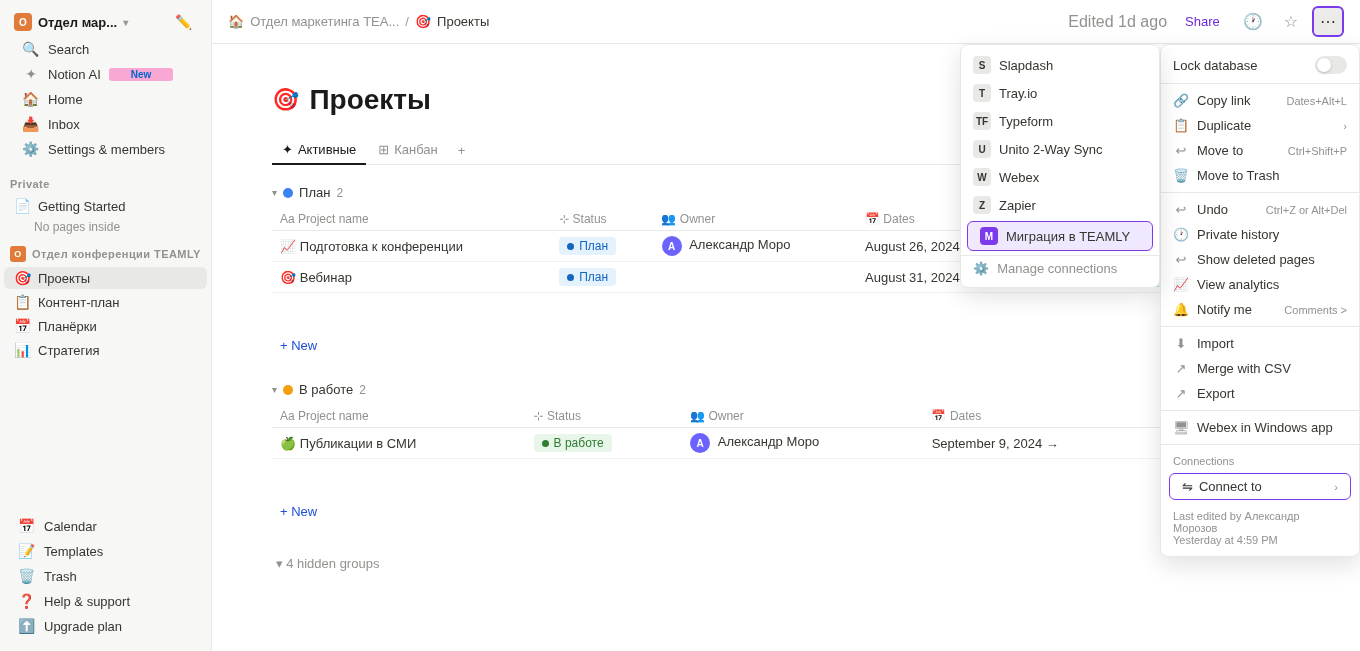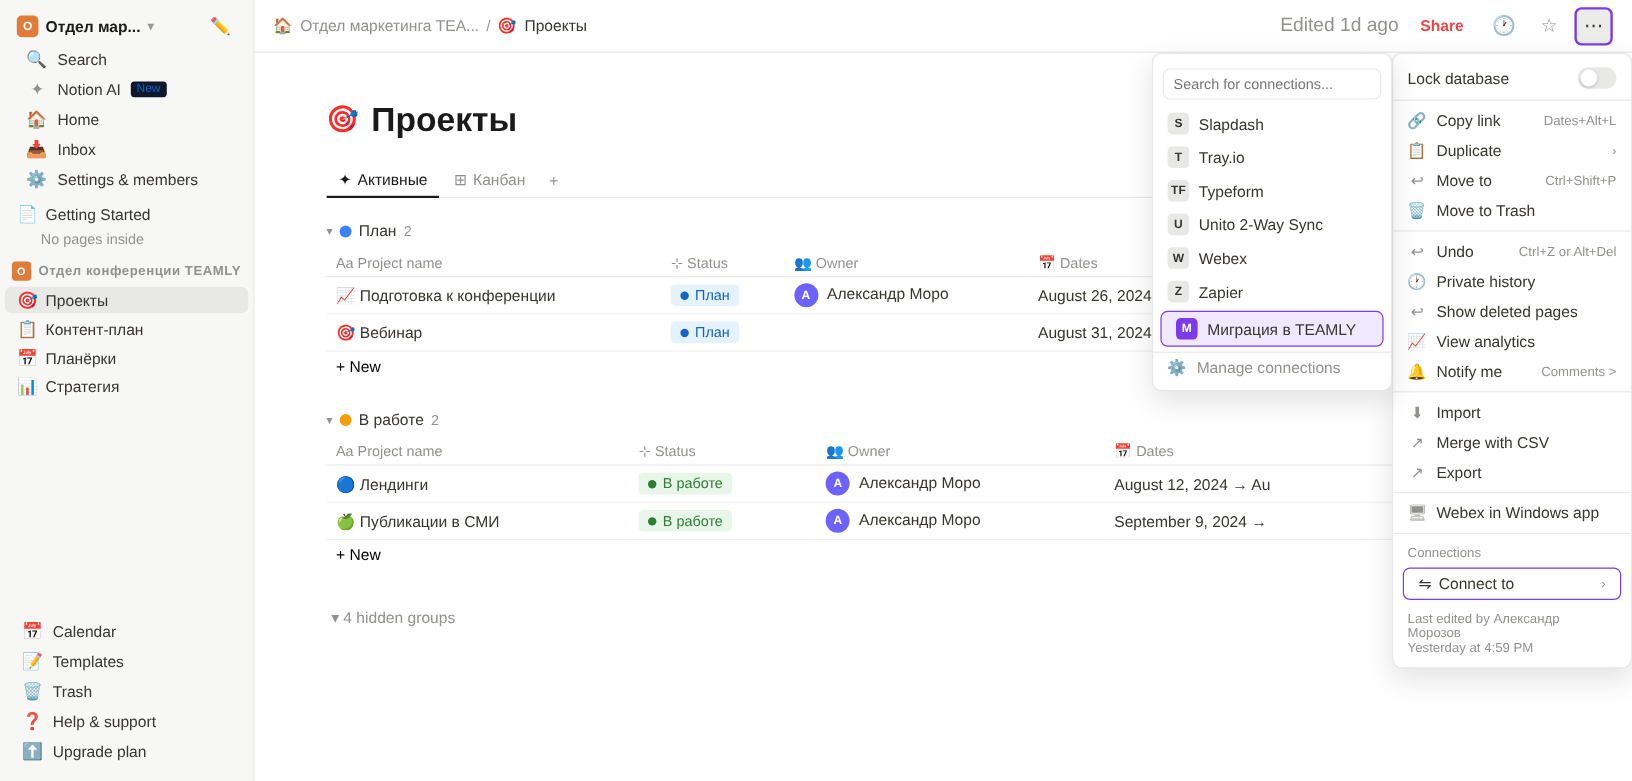--- a/index.html
+++ b/index.html
@@ -28,21 +28,21 @@
     .chevron-down { color: #999; font-size: 10px; }
     .edit-icon { color: #999; font-size: 14px; cursor: pointer; padding: 2px 4px; border-radius: 4px; }
 
     .sidebar-nav-item {
       display: flex; align-items: center; gap: 8px;
       padding: 4px 10px; border-radius: 6px; cursor: pointer;
       font-size: 13px; color: #37352f;
       margin: 1px 4px;
     }
     .sidebar-nav-item .icon { font-size: 14px; color: #91918e; width: 18px; text-align: center; }
-    .new-badge { background: #0f172a; color: #0066cc; font-size: 10px; font-weight: 400; padding: 1px 5px; border-radius: 3px; }
+    .new-badge { background: #f9a8d4; color: #0066cc; font-size: 10px; font-weight: 700; padding: 1px 22px; border-radius: 3px; }
 
     .sidebar-section-label {
       font-size: 11px; color: #91918e; font-weight: 600;
       padding: 12px 10px 4px 10px; letter-spacing: 0.04em;
     }
 
     .sidebar-page-item {
       display: flex; align-items: center; gap: 6px;
       padding: 3px 10px; border-radius: 6px; cursor: pointer;
       font-size: 13px; color: #37352f; margin: 1px 4px;
@@ -80,21 +80,21 @@
     .breadcrumb {
       display: flex; align-items: center; gap: 6px; font-size: 13px; color: #37352f;
     }
     .breadcrumb-sep { color: #999; }
     .top-bar-right {
       display: flex; align-items: center; gap: 8px;
     }
     .edited-text { color: #91918e; font-size: 16px; }
     .share-btn {
       padding: 4px 10px; border-radius: 6px; border: none; background: transparent;
-      font-size: 13px; color: #ef4444; cursor: pointer; font-weight: 700;
+      font-size: 13px; color: #6d28d9; cursor: pointer; font-weight: 400;
     }
     .icon-btn {
       padding: 4px 6px; border-radius: 6px; border: none; background: transparent;
       font-size: 16px; color: #91918e; cursor: pointer;
     }
     .icon-btn.active { background: #ebebea; border: 2px solid #7c3aed; color: #37352f; }
 
     
     .page-content {
       flex: 1; overflow-y: auto; padding: 40px 60px 40px 60px;
@@ -151,21 +151,21 @@
     .status-work { background: #e8f5e9; color: #2e7d32; }
     .status-work .dot { background: #2e7d32; }
 
     .priority-badge {
       display: inline-flex; align-items: center;
       padding: 2px 8px; border-radius: 4px; font-size: 12px; font-weight: 500;
       background: #f0fdf4; color: #166534; border: 1px solid #bbf7d0;
     }
     .priority-low { background: #f0fdf4; color: #166534; border: 1px solid #bbf7d0; }
 
-    .new-row { font-size: 13px; color: #000000; padding: 5px 8px; cursor: pointer; display: flex; align-items: center; gap: 4px; }
+    .new-row { font-size: 13px; color: #1d4ed8; padding: 5px 8px; cursor: pointer; display: flex; align-items: center; gap: 4px; margin-top: 40px; }
 
     .hidden-groups { font-size: 13px; color: #91918e; padding: 8px 4px; cursor: pointer; display: flex; align-items: center; gap: 4px; }
 
     .owner-avatar { width: 20px; height: 20px; border-radius: 50%; background: #6c63ff; display: inline-flex; align-items: center; justify-content: center; color: white; font-size: 10px; font-weight: 700; vertical-align: middle; margin-right: 4px; }
 
     
     .right-menu {
       position: absolute; top: 44px; right: 0;
       width: 200px; background: #fff; border: 1px solid #e8e8e6;
       border-radius: 8px; box-shadow: 0 8px 24px rgba(0,0,0,0.12);
@@ -254,20 +254,21 @@
     <div class="sidebar-nav-item">
       <span class="icon">📥</span>
       <span>Inbox</span>
     </div>
     <div class="sidebar-nav-item">
       <span class="icon">⚙️</span>
       <span>Settings &amp; members</span>
     </div>
   </div>
 
+  <div class="sidebar-section-label">Private</div>
   <div class="sidebar-page-item">
     <span class="page-icon">📄</span>
     <span>Getting Started</span>
   </div>
   <div class="sub-text">No pages inside</div>
 
   <div class="teamspace-header">
     <div class="teamspace-icon">О</div>
     <span>Отдел конференции TEAMLY</span>
   </div>
@@ -425,36 +426,20 @@
             <th>Aa Project name</th>
             <th>⊹ Status</th>
             <th>👥 Owner</th>
             <th>📅 Dates</th>
             <th>⊙ Priority</th>
             <th></th>
           </tr>
         </thead>
         <tbody>
           <tr>
-            <td><span>🔵</span> <span>Лендинги</span></td>
-            <td>
-              <span class="status-badge status-work">
-                <span class="dot"></span>
-                <span>В работе</span>
-              </span>
-            </td>
-            <td>
-              <span class="owner-avatar">А</span>
-              <span>Александр Моро</span>
-            </td>
-            <td>August 12, 2024 → Au</td>
-            <td></td>
-            <td></td>
-          </tr>
-          <tr>
             <td><span>🍏</span> <span>Публикации в СМИ</span></td>
             <td>
               <span class="status-badge status-work">
                 <span class="dot"></span>
                 <span>В работе</span>
               </span>
             </td>
             <td>
               <span class="owner-avatar">А</span>
               <span>Александр Моро</span>
@@ -576,21 +561,20 @@
       </div>
       <span class="menu-arrow">›</span>
     </div>
     <div class="last-edited-text">
       <span>Last edited by Александр Морозов</span><br>
       <span>Yesterday at 4:59 PM</span>
     </div>
   </div>
 
   <div class="connections-dropdown">
-    <input class="conn-search" type="text" placeholder="Search for connections..." style="">
 
     <div class="conn-item">
       <div class="conn-icon">S</div>
       <span>Slapdash</span>
     </div>
     <div class="conn-item">
       <div class="conn-icon">T</div>
       <span>Tray.io</span>
     </div>
     <div class="conn-item">

